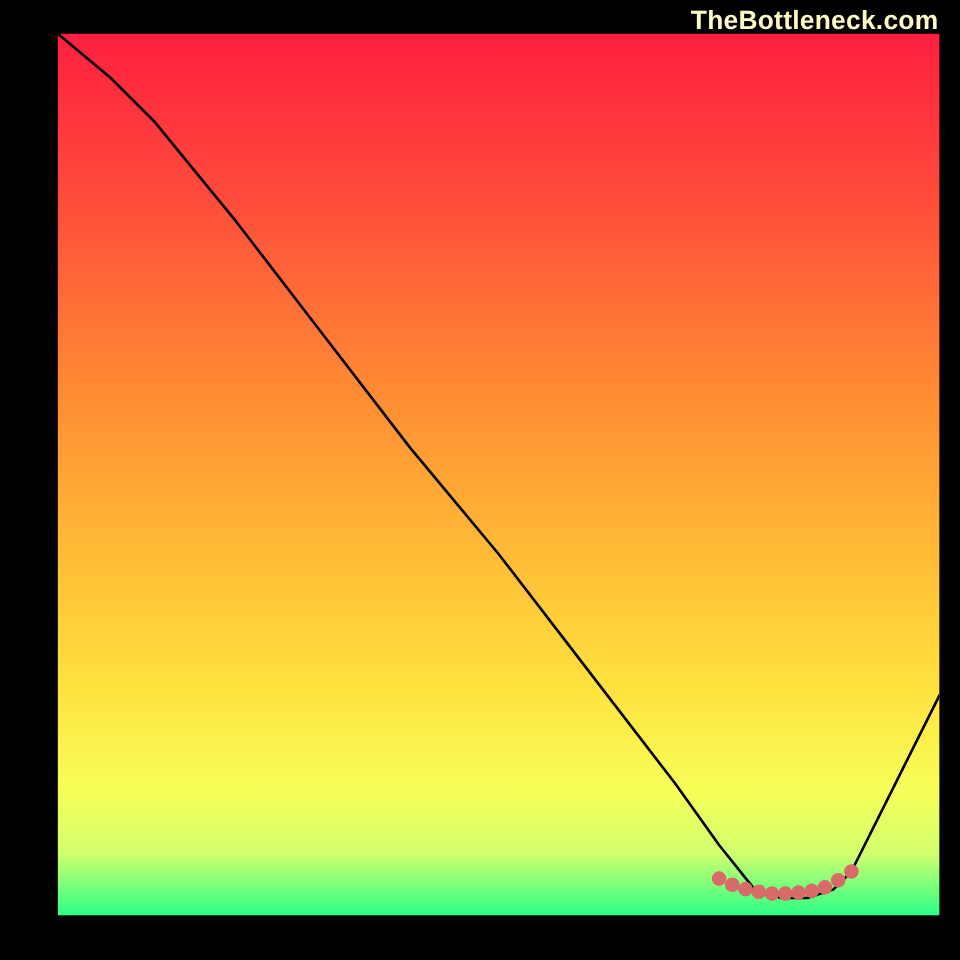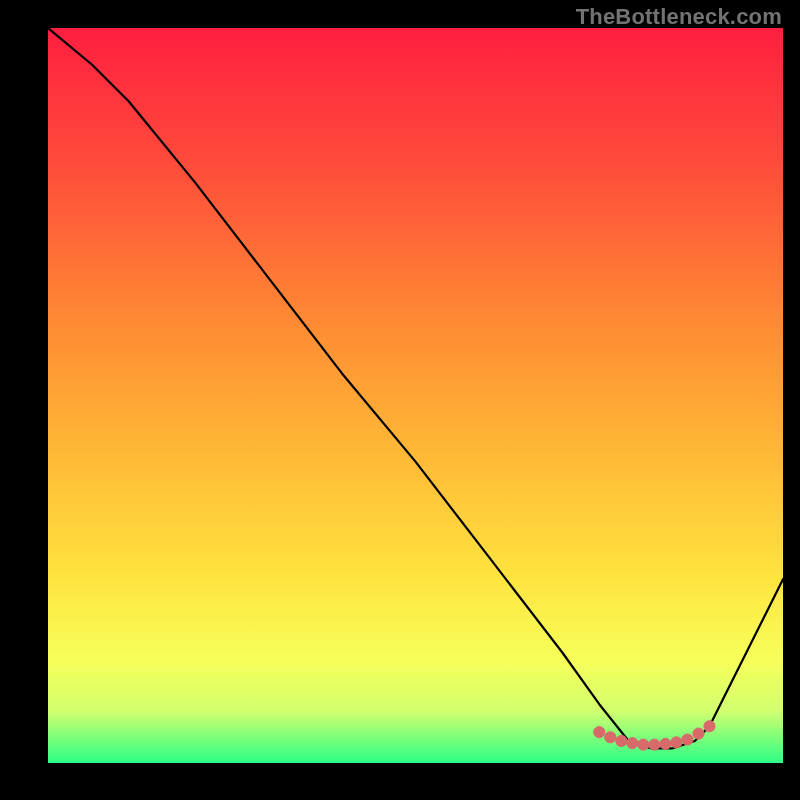--- a/index.html
+++ b/index.html
@@ -9,21 +9,21 @@
     width: 800px;
     height: 800px;
     overflow: hidden;
     position: relative;
     font-family: Arial, Helvetica, sans-serif;
   }
   .watermark {
     position: absolute;
     top: 4px;
     right: 18px;
-    color: #737373;
+    color: #fef9c3;
     font-size: 22px;
     font-weight: bold;
     z-index: 10;
     letter-spacing: 0.2px;
   }
   .plot {
     position: absolute;
     left: 48px;
     top: 28px;
     width: 735px;

